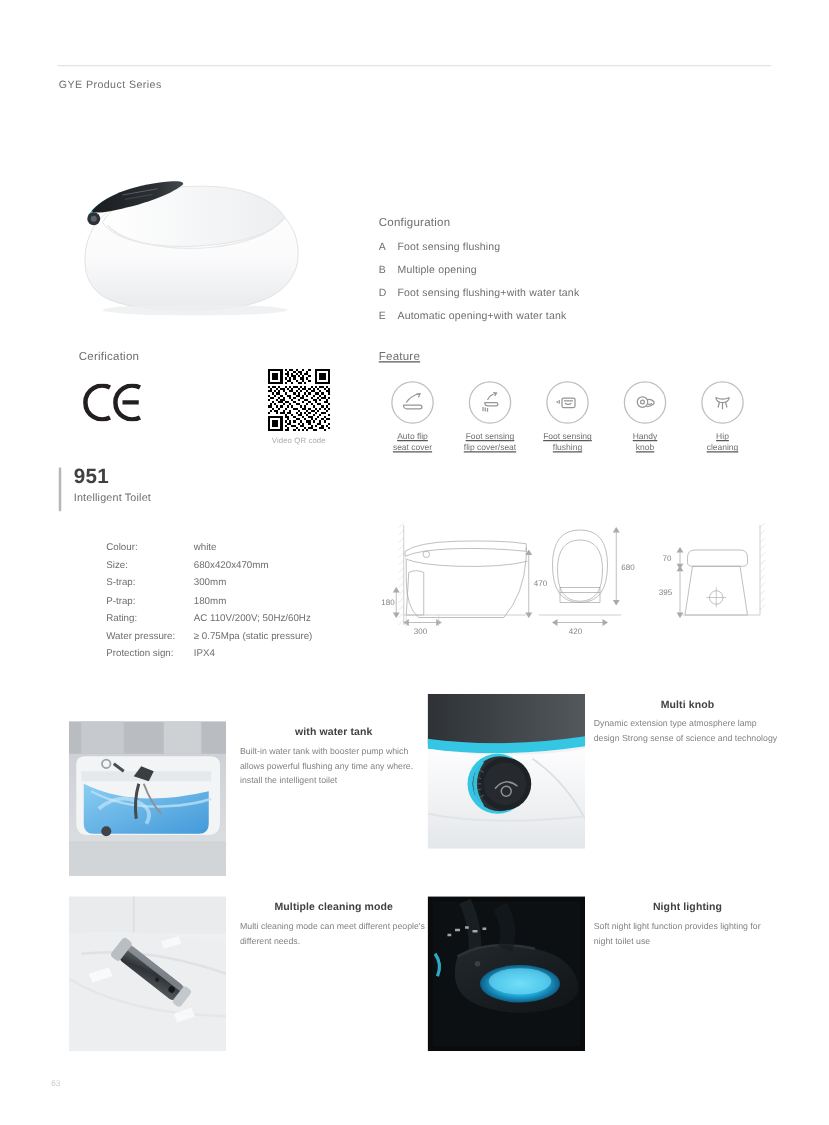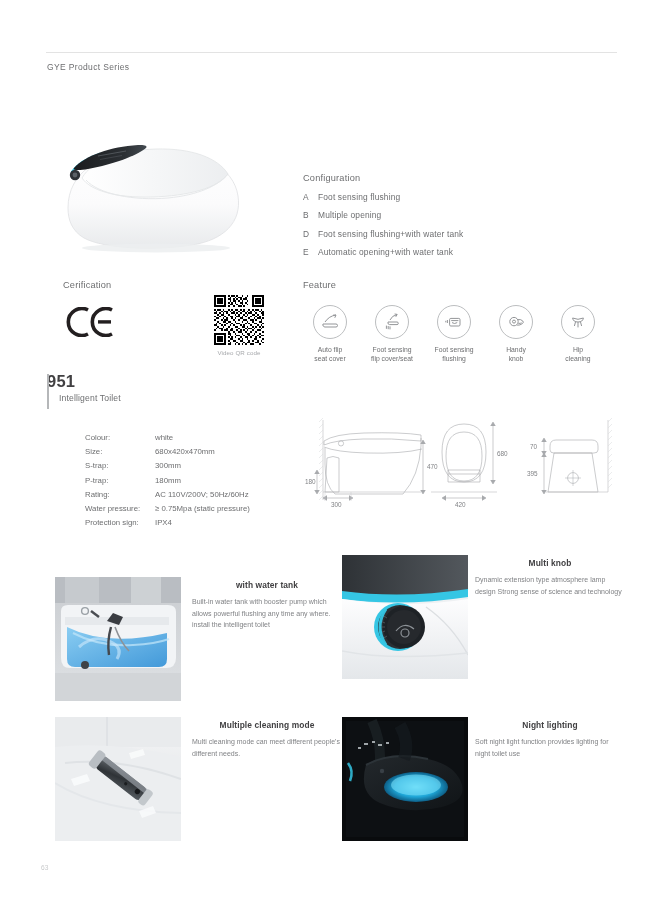--- a/index.html
+++ b/index.html
@@ -71,21 +71,21 @@
   }
   .qr-code { width: 50px; height: 50px; margin: 0 auto; display: block; }
   .qr-label {
     font-size: 6.2px;
     color: #a7a9ac;
     margin-top: 4px;
     letter-spacing: .1px;
   }
 
   
-  #feature-section { position: absolute; left: 303px; top: 280px; width: 310px; }
+  #feature-section { position: absolute; left: 303px; top: 280px; width: 310px; text-decoration: underline; }
   .feat-row {
     display: flex;
     margin-top: 15px;
     gap: 8px;
   }
   .feat-item {
     width: 54px;
     text-align: center;
   }
   .feat-circle {
@@ -109,20 +109,21 @@
     position: absolute;
     left: 47px; top: 372px;
   }
   .model-rule {
     position: absolute;
     left: 0; top: 2px;
     width: 1.6px; height: 35px;
     background: #b5b7b9;
   }
   .model-num {
+    margin-left: 12px;
     font-size: 16.5px;
     font-weight: bold;
     color: #414042;
     letter-spacing: .2px;
     line-height: 19px;
   }
   .model-sub {
     margin-left: 12px;
     font-size: 8.6px;
     color: #6d6e70;

